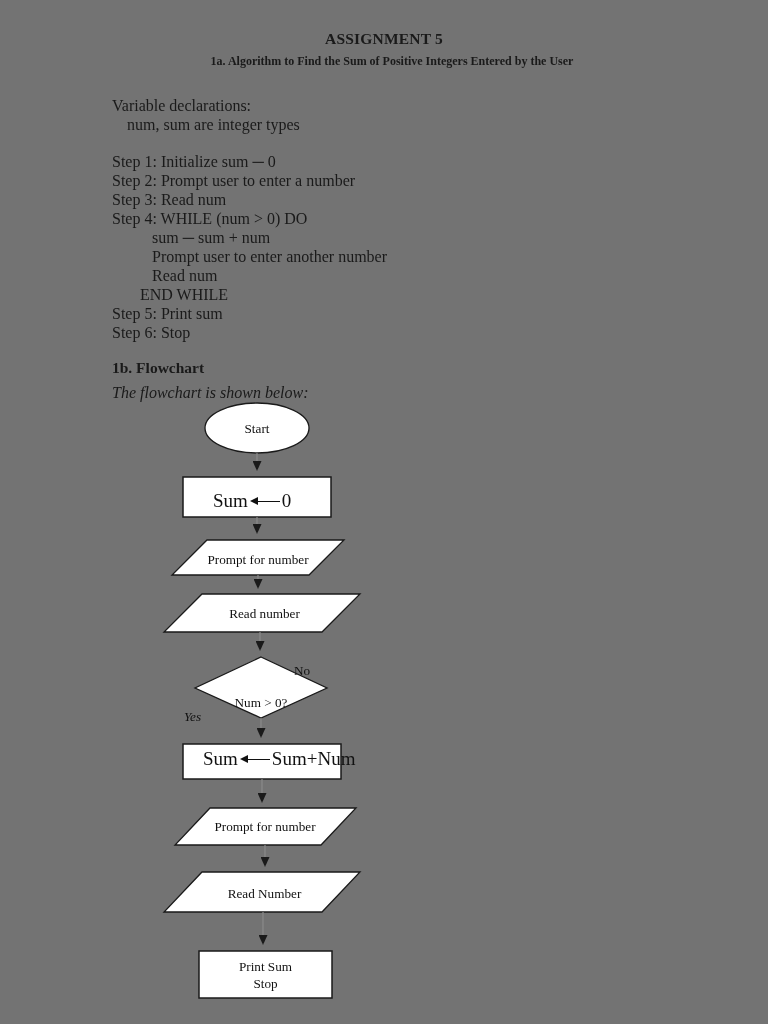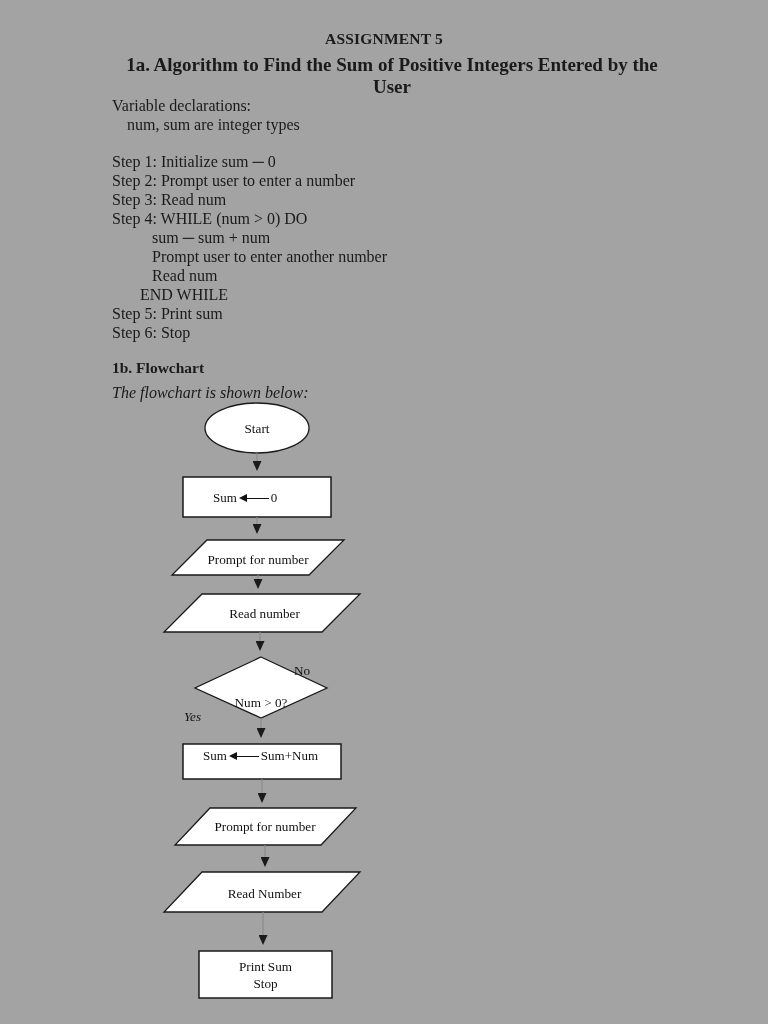--- a/index.html
+++ b/index.html
@@ -11,39 +11,39 @@
     width: 768px;
     height: 1024px;
     position: relative;
     font-family: "Liberation Serif", "DejaVu Serif", serif;
     color: #1a1a1a;
     overflow: hidden;
   }
   .page {
     position: absolute;
     inset: 0;
-    background: #a3a3a3;
+    background: #737373;
   }
   .doc-title {
     position: absolute;
     top: 30px;
     left: 0;
     width: 768px;
     text-align: center;
     font-size: 15.5px;
     font-weight: bold;
     letter-spacing: 0.2px;
   }
   .sec-title {
     position: absolute;
     top: 54px;
     left: 112px;
     width: 560px;
     text-align: center;
-    font-size: 19px;
+    font-size: 12px;
     font-weight: bold;
   }
   .sec-title-b {
     position: absolute;
     top: 359px;
     left: 112px;
     width: 560px;
     font-size: 15.5px;
     font-weight: bold;
   }
@@ -77,21 +77,21 @@
     line-height: 17px;
   }
   .edge-label {
     position: absolute;
     font-size: 13.2px;
     color: #111;
     white-space: pre;
   }
   .assign-label {
     position: absolute;
-    font-size: 13px;
+    font-size: 19px;
     color: #111;
     white-space: pre;
     display: flex;
     align-items: center;
     gap: 0px;
   }
   .inner-arrow {
     display: inline-block;
     width: 30px;
     height: 9px;

